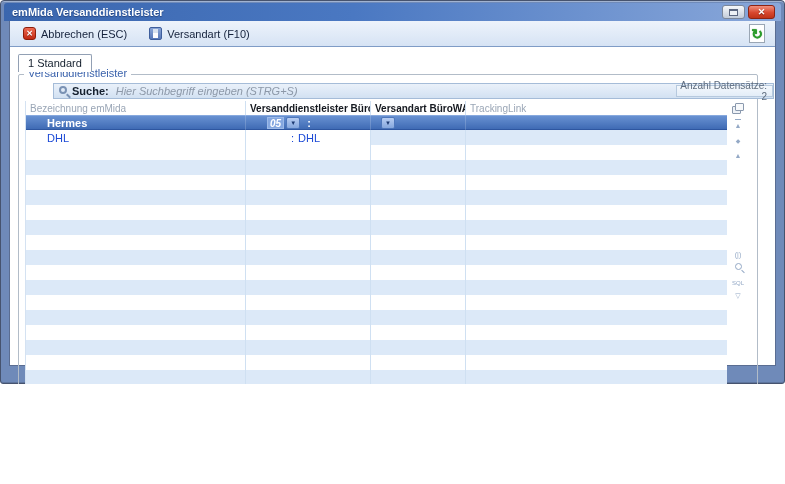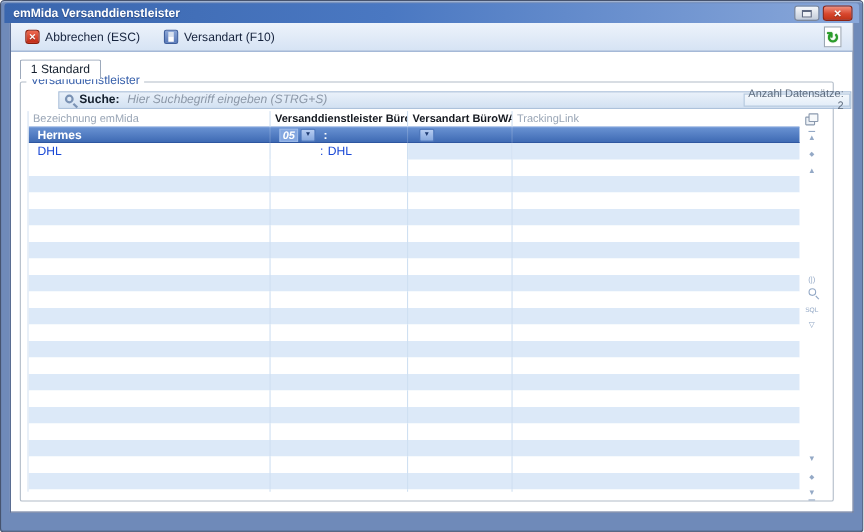--- a/index.html
+++ b/index.html
@@ -1,17 +1,17 @@
 <!DOCTYPE html>
 <html><head>
 <meta charset="utf-8">
 <style>
   * { margin:0; padding:0; box-sizing:border-box; }
   html,body { width:785px; height:484px; background:#fff; font-family:"Liberation Sans", sans-serif; }
-  #stage { position:relative; width:785px; height:484px; overflow:hidden; }
+  #stage { position:relative; width:785px; height:384px; overflow:hidden; }
 
   
   .window { position:absolute; inset:0; background:#6f8ab9; border:1px solid #46536e; border-radius:4px 4px 3px 3px; box-shadow: inset 0 1px 0 rgba(255,255,255,.35), inset 0 -1px 0 rgba(0,0,0,.15); }
 
   .titlebar { position:absolute; top:2px; left:3px; right:3px; height:18px; border-radius:3px 3px 0 0;
     background:linear-gradient(90deg,#3a66ae 0%, #4a78c2 45%, #8aa8da 100%); }
   .title-text { position:absolute; left:8px; top:0; line-height:18px; font-size:11px; font-weight:bold; color:#fff; text-shadow:0 1px 1px rgba(15,35,80,.55); white-space:nowrap; }
   .winbtns { position:absolute; right:6px; top:2px; display:flex; gap:3px; }
   .btn-max { width:23px; height:14px; border:1px solid #7c879a; border-radius:3px; background:linear-gradient(#f6f8fb,#c3ccd9); display:flex; align-items:center; justify-content:center; }
   .btn-max .glyph { width:9px; height:7px; border:1px solid #5d6activ; border:1px solid #5d6880; border-top:2px solid #5d6880; background:#eef1f5; }
@@ -49,24 +49,24 @@
   .table { position:absolute; left:6px; top:26px; width:702px; height:346px; overflow:hidden; background:#fff; border-left:1px solid #d4e2f2; }
   .thead { display:flex; height:14px; align-items:center; font-size:10px; }
   .cell { height:100%; display:flex; align-items:center; overflow:hidden; white-space:nowrap; }
   .c1 { width:220px; } .c2 { width:125px; } .c3 { width:95px; } .c4 { flex:1; }
   .thead .c1,.thead .c2,.thead .c3, .row .c1,.row .c2,.row .c3 { border-right:1px solid #cfe0f2; }
   .thead .cell { padding-left:4px; }
   .h-muted { color:#9aa6b6; }
   .h-strong { color:#14181f; font-weight:bold; }
 
   .row { display:flex; height:15px; font-size:11px; }
-  .row .c1 { padding-left:8px; }
+  .row .c1 { padding-left:21px; }
   .row.selected { background:linear-gradient(180deg,#6b94d4,#3c68b2); color:#fff; font-weight:bold; box-shadow: inset 0 1px 0 #87a9de, inset 0 -1px 0 #2e56a0; }
   .row.selected .c1,.row.selected .c2,.row.selected .c3 { border-right-color:rgba(255,255,255,.18); }
-  .value-chip { min-width:17px; height:12px; line-height:12px; margin-left:8px; padding:0 2px; background:#84a7e0; border:1px solid #9cbae8; color:#fff; font-size:10px; font-weight:bold; text-align:center;font-style:italic; }
+  .value-chip { min-width:17px; height:12px; line-height:12px; margin-left:21px; padding:0 2px; background:#84a7e0; border:1px solid #9cbae8; color:#fff; font-size:10px; font-weight:bold; text-align:center;font-style:italic; }
   .dd-btn { width:14px; height:12px; margin-left:2px; background:linear-gradient(#b7cdf2,#85a7dd); border:1px solid #4e77bb; border-radius:2px; display:flex; align-items:center; justify-content:center; font-size:6px; color:#1d3a72; line-height:1; }
   .sel-colon { margin-left:7px; color:#fff; font-weight:bold; }
   .dd-btn.in-c3 { margin-left:10px; }
 
   .row.linkrow { color:#1b49d6; background:#fff; }
   .row.linkrow .c3, .row.linkrow .c4 { background:#dce9f8; }
   .link-val { width:45px; padding-left:5px;margin-top:28px; }
   .link-name { margin-left:4px; }
 
   .row.stripe { background:#dce9f8; }

